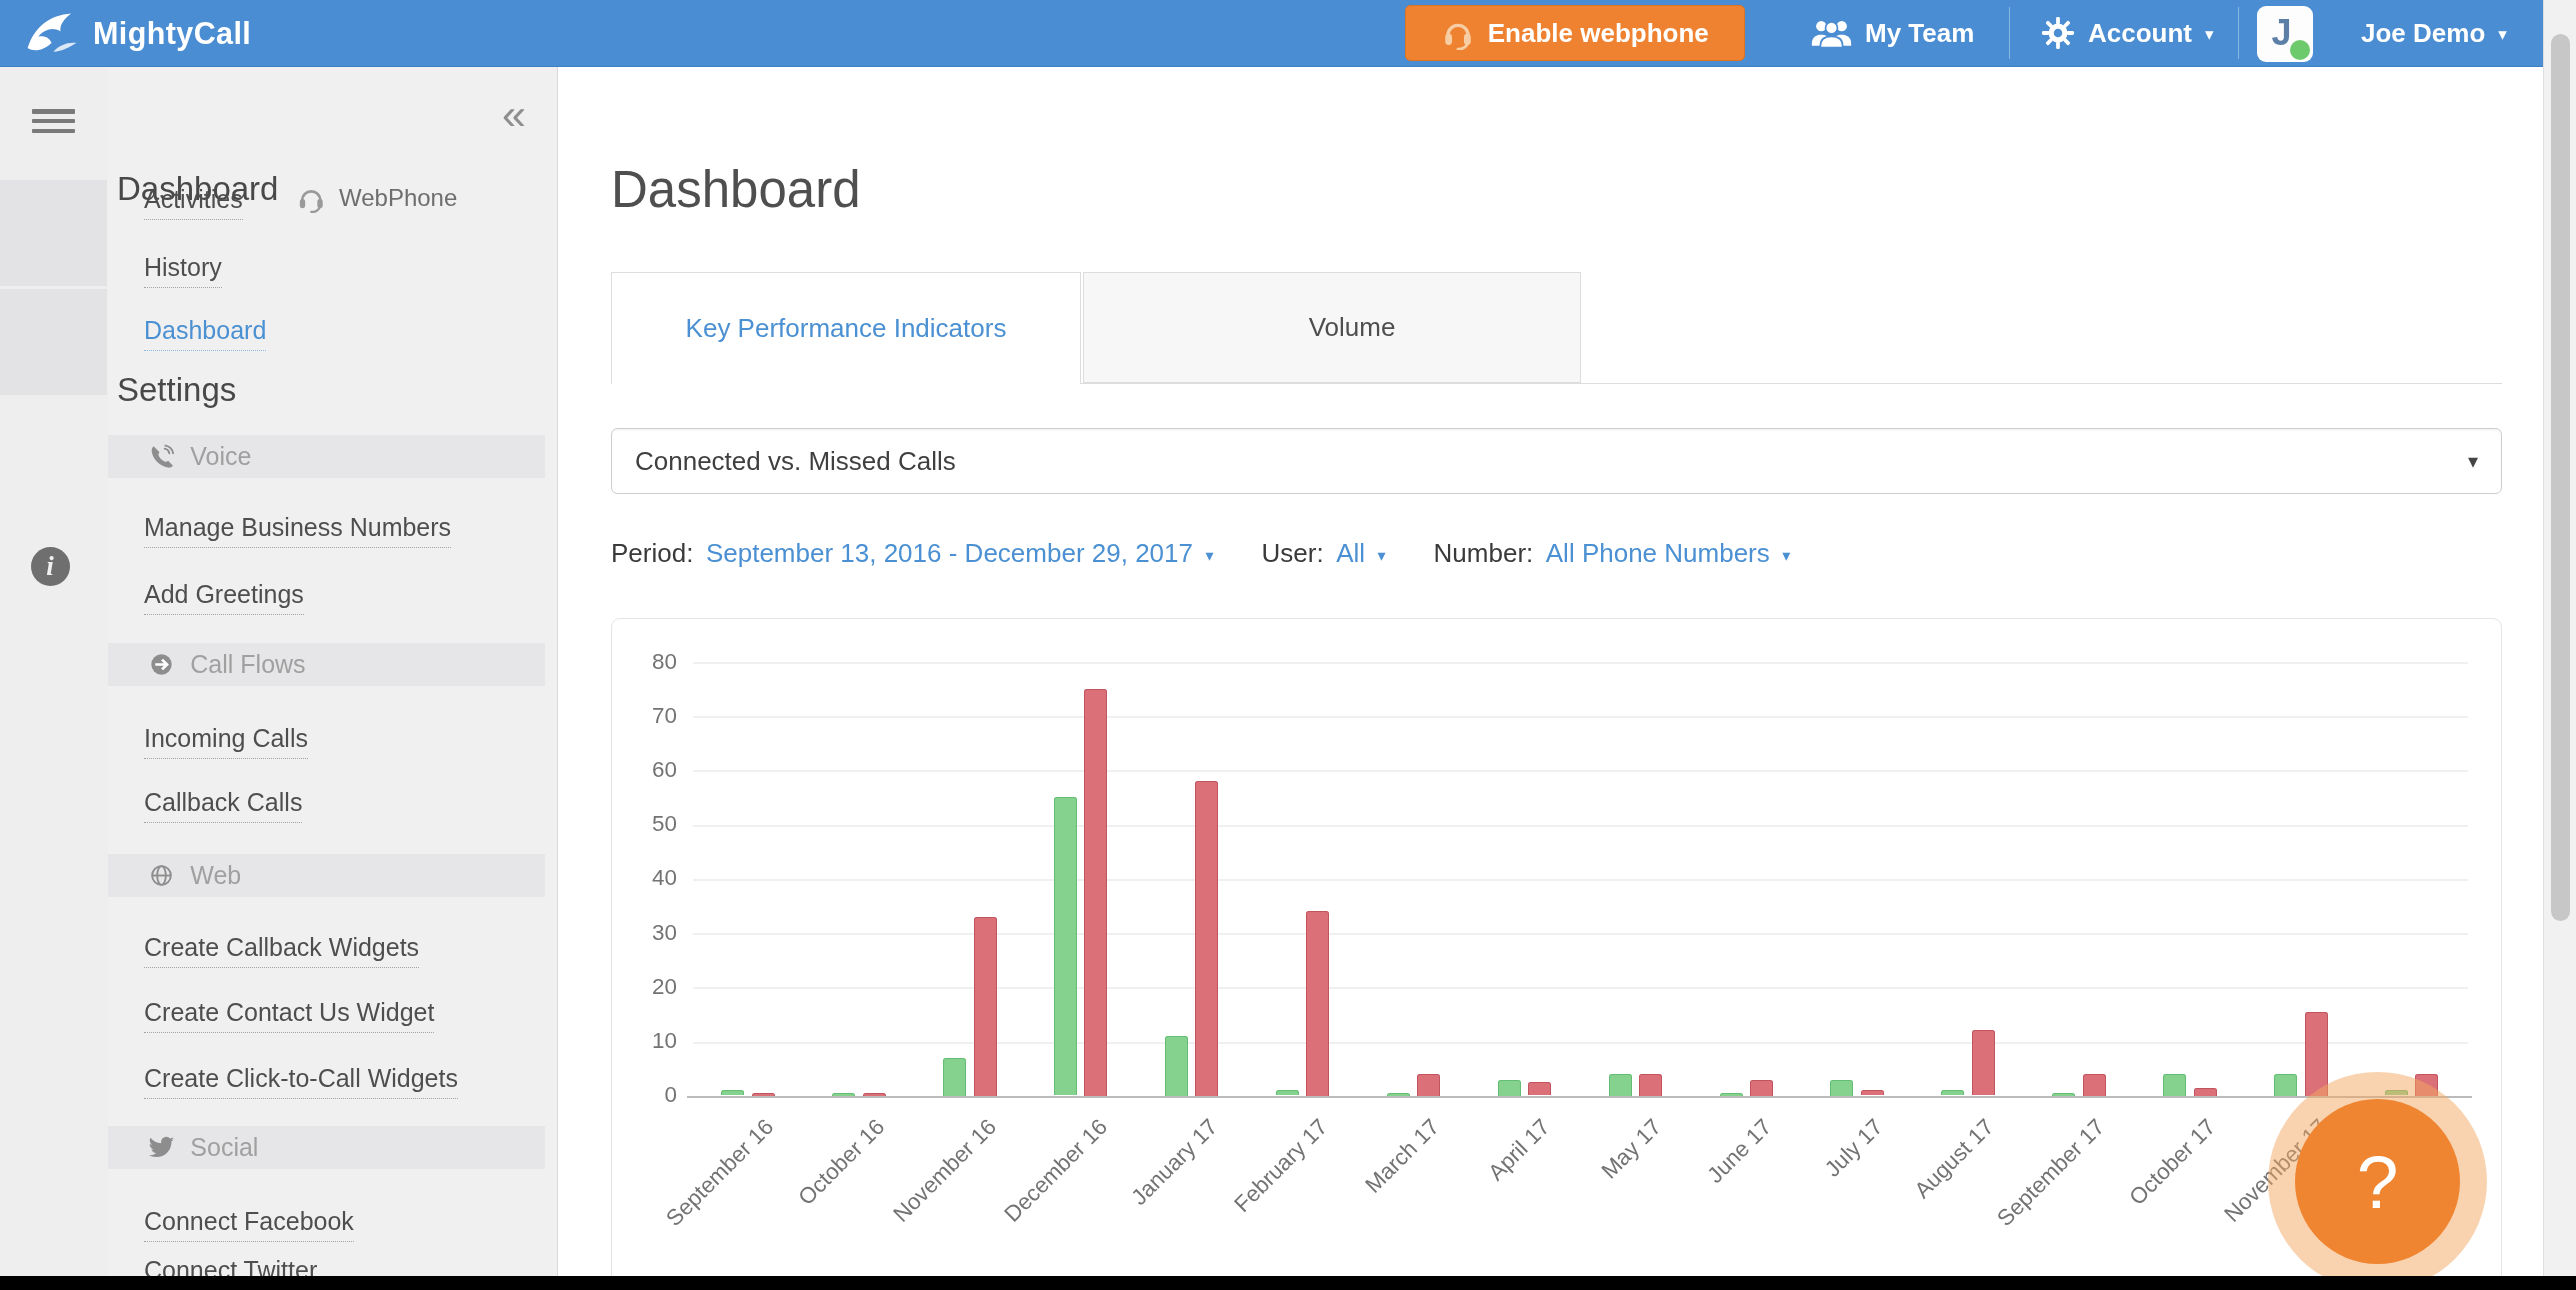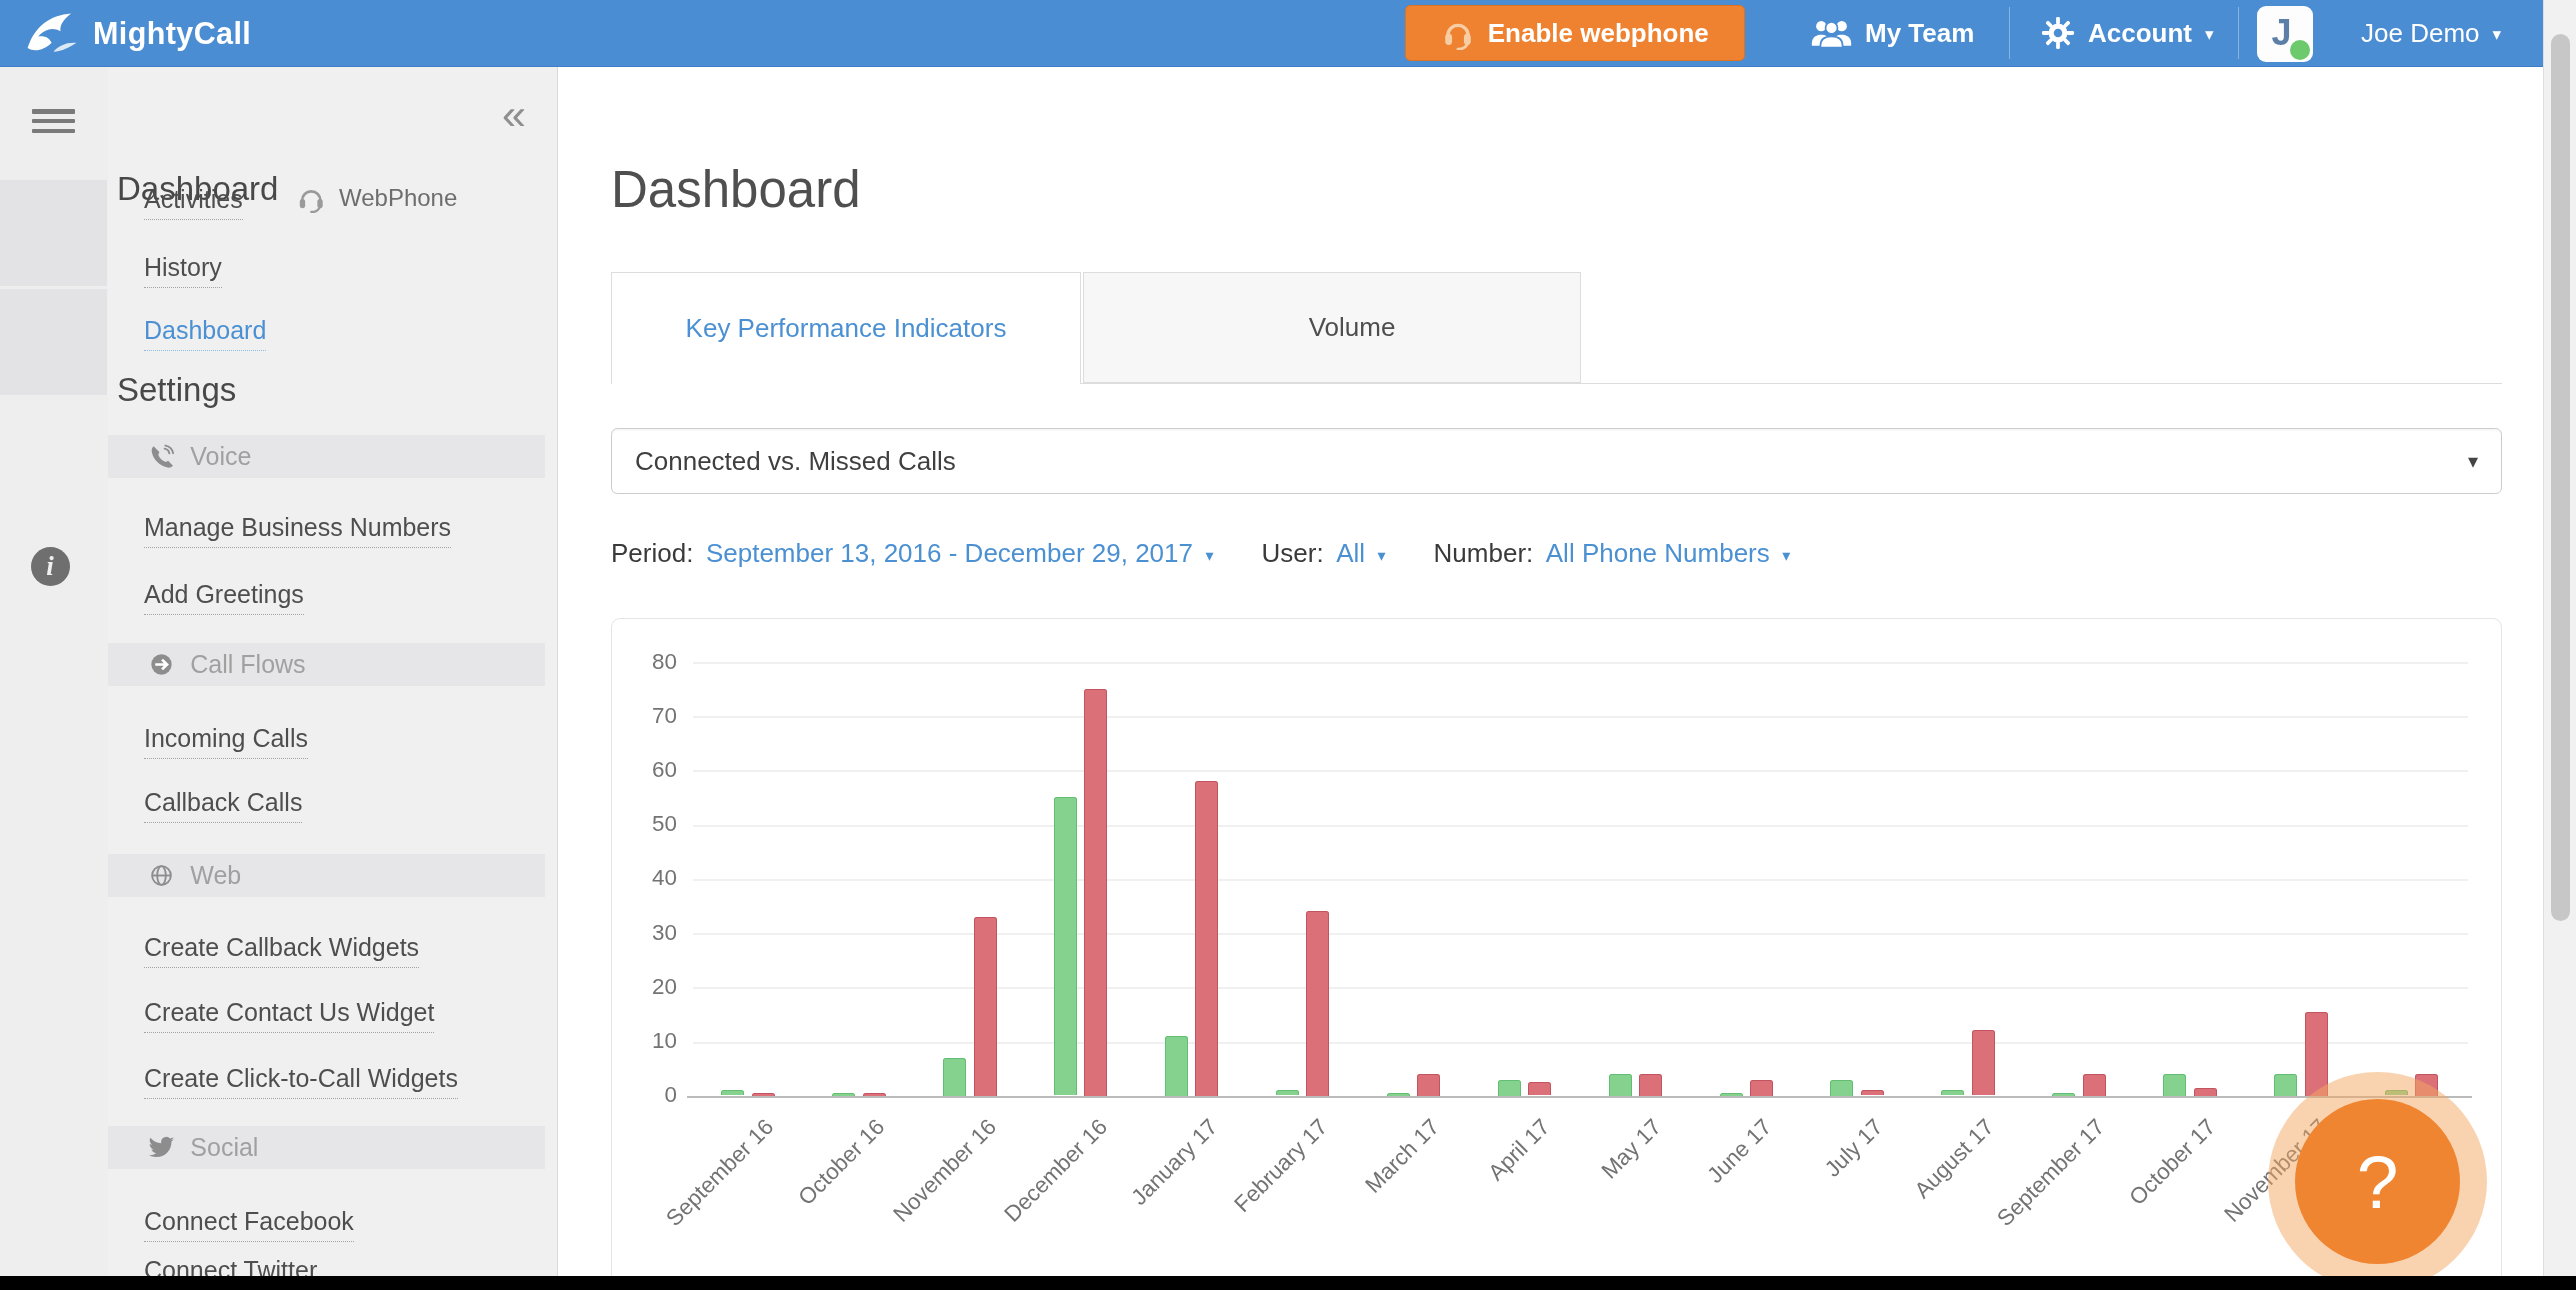--- a/index.html
+++ b/index.html
@@ -18,21 +18,21 @@
   .hdr-item{position:absolute;top:0;height:66px;display:flex;align-items:center;gap:13px;
     color:#fff;font-size:26px;font-weight:600;cursor:pointer;}
   .hdr-sep{position:absolute;top:7.2px;width:0.9px;height:52px;background:rgba(255,255,255,.35);}
   .caret{font-size:17px;line-height:1;position:relative;top:1.8px;}
   .avatar{position:absolute;left:2257px;top:6.3px;width:56px;height:56px;background:#fdfdfd;
     border-radius:9px;cursor:pointer;}
   .avatar .init{position:absolute;left:0;right:7.2px;top:5.4px;text-align:center;
     font-size:36px;font-weight:600;color:#5b7fa6;}
   .avatar .dot{position:absolute;right:2.7px;bottom:2.7px;width:20px;height:20px;border-radius:50%;
     background:#6cc96c;}
-  .user{left:2361px;font-weight:400;}
+  .user{left:2361px;font-weight:700;}
 
   
   .scroll-track{position:absolute;right:0;top:0;width:32px;height:1291px;background:#f1f1f2;
     border-left:0.9px solid #dedede;z-index:40;}
   .scroll-thumb{position:absolute;right:6.3px;top:34px;width:19px;height:887px;background:#c7c7c8;
     border-radius:10px;cursor:pointer;}
 
   
   .sidebar{position:absolute;left:0;top:66px;width:557px;height:1224px;background:#f0f0f1;
     border-right:0.9px solid #d9d9d9;z-index:10;}

